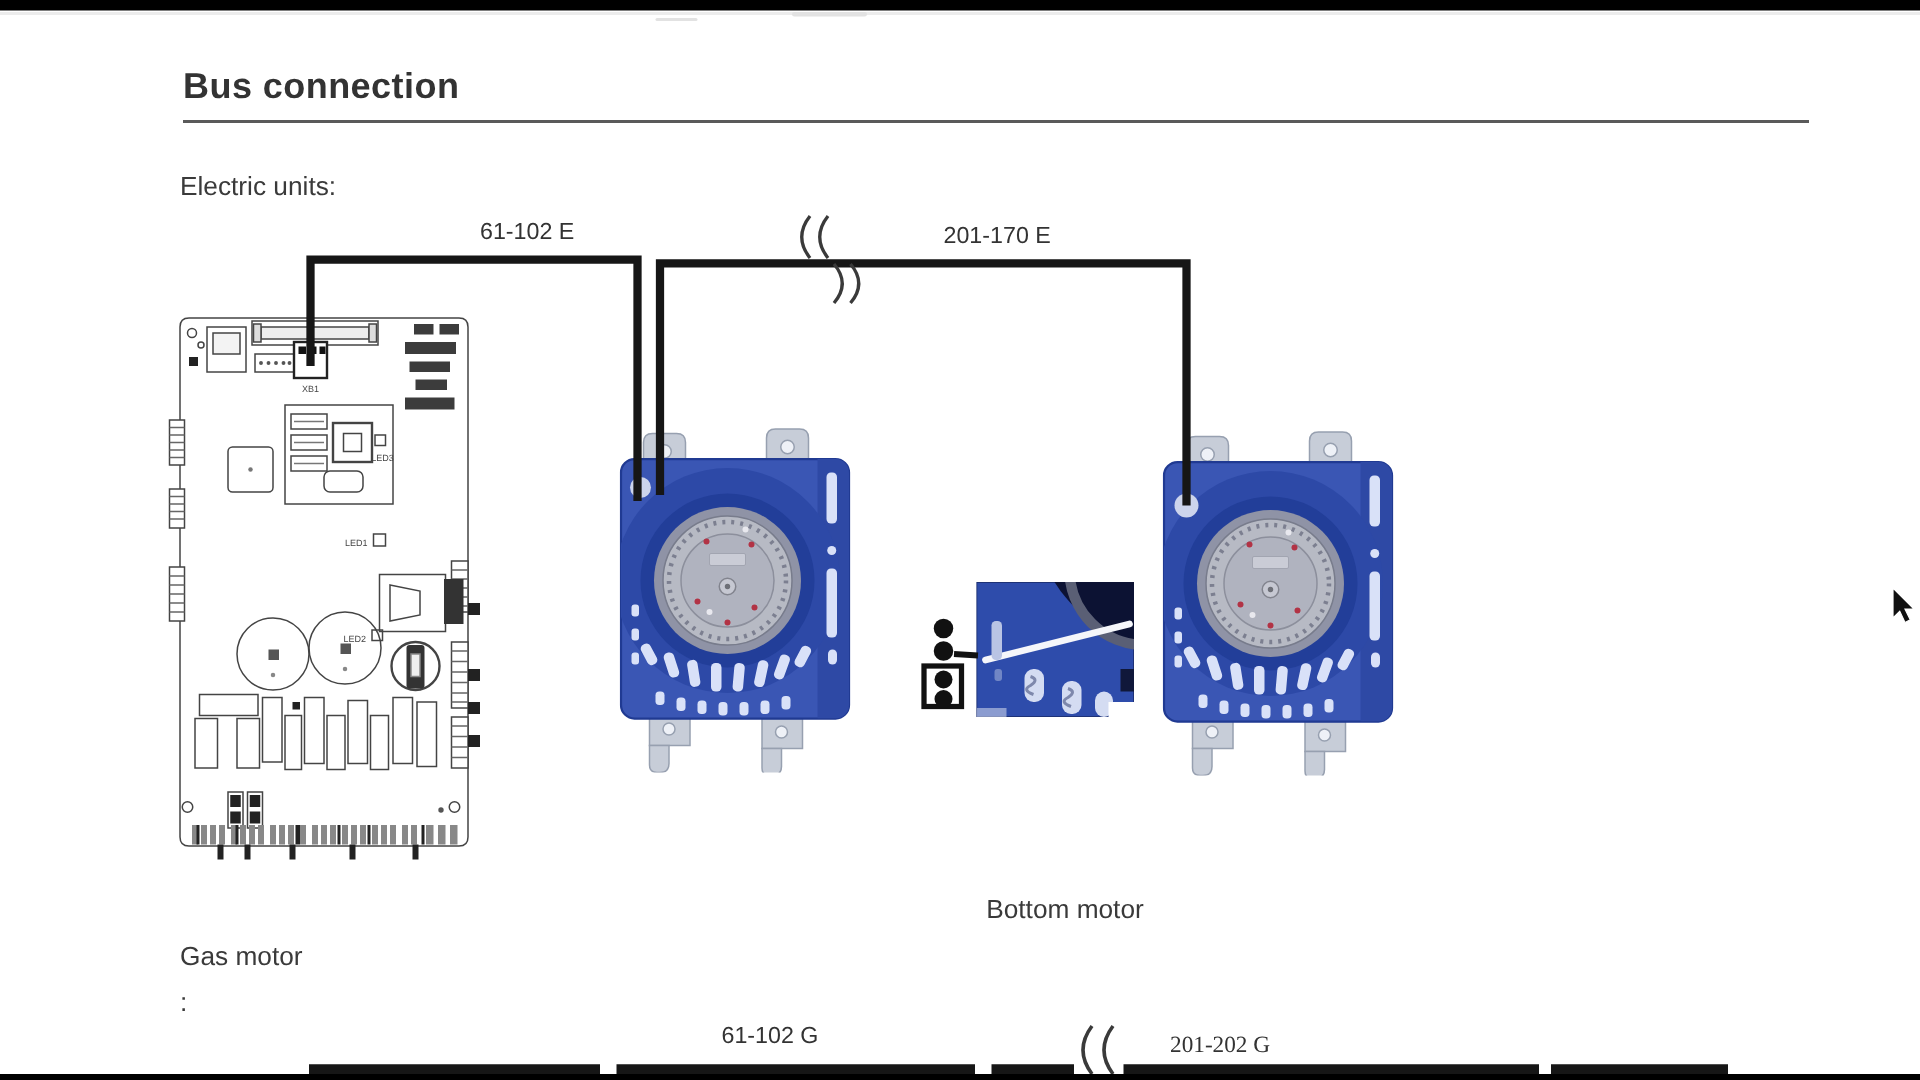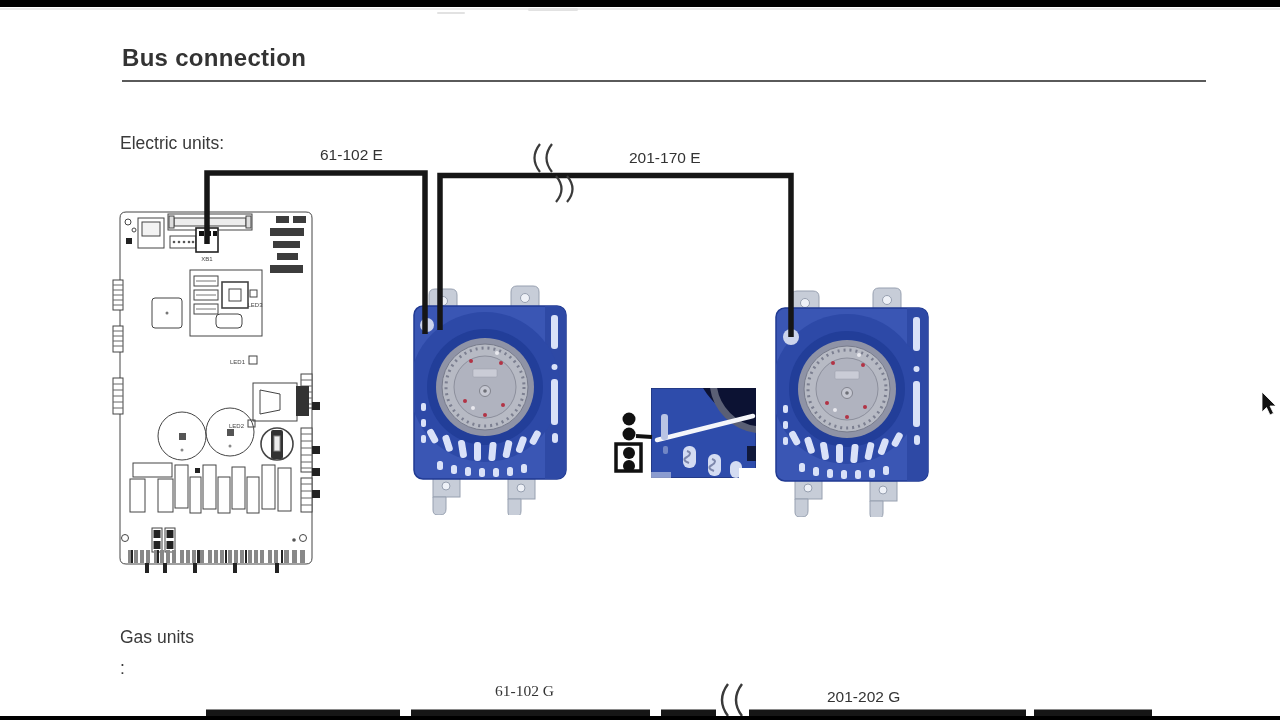--- a/index.html
+++ b/index.html
@@ -27,21 +27,21 @@
 <div class="page">
 
   <div class="letterbox top"></div>
   <div class="artifact-line"></div>
   <div class="artifact-smudge" style="left:528px;top:8px;width:50px;height:3px;"></div>
   <div class="artifact-smudge" style="left:437px;top:12px;width:28px;height:2px;"></div>
 
   <div class="page-title">Bus connection</div>
   <div class="title-rule"></div>
 
-  <div class="section-heading" style="left:120px;top:114px;margin-top:19px;">Electric units:</div>
+  <div class="section-heading" style="left:120px;top:114px;">Electric units:</div>
 
   <div class="wire-label" style="left:320px;top:146px;width:90px;">61-102 E</div>
   <div class="wire-label" style="left:629px;top:149px;width:100px;">201-170 E</div>
 
   <svg style="left:112px;top:206px;" width="210" height="370" viewBox="0 0 210 370">
     <g stroke="#444" fill="none" stroke-width="1">
 
       <path d="M14 6 H194 Q200 6 200 12 V352 Q200 358 194 358 H14 Q8 358 8 352 V12 Q8 6 14 6 Z" fill="#fff"></path>
 
       <g>
@@ -422,21 +422,22 @@
       <rect x="1034" y="709.5" width="118" height="6.5"></rect>
     </g>
     <g fill="none" stroke="#3a3a3a" stroke-width="2.4">
       <path d="M728 684 q-12 16 0 32"></path>
       <path d="M742 684 q-12 16 0 32"></path>
     </g>
 
     <path d="M1262 392 L1262 412 L1266.5 407.5 L1270 415 L1273.5 413.2 L1270 406 L1276 406 Z" fill="#111" stroke="#fff" stroke-width=".8"></path>
   </svg>
 
-
-  <div class="section-heading" style="left:120px;top:627px;">Gas units</div>
+  <div class="caption" style="left:620px;top:596px;width:180px;">Bottom motor</div>
+
+  <div class="section-heading" style="left:120px;top:627px;">Gas motor</div>
   <div class="section-heading" style="left:120px;top:658px;">:</div>
 
-  <div class="wire-label" style="left:495px;top:682px;width:90px;font-family:Liberation Serif, serif;">61-102 G</div>
-  <div class="wire-label" style="left:827px;top:688px;width:100px;">201-202 G</div>
+  <div class="wire-label" style="left:481px;top:682px;width:90px;">61-102 G</div>
+  <div class="wire-label" style="left:780px;top:688px;width:100px;font-family:Liberation Serif, serif;">201-202 G</div>
 
   <div class="letterbox bottom"></div>
 </div>
 
 </body></html>

